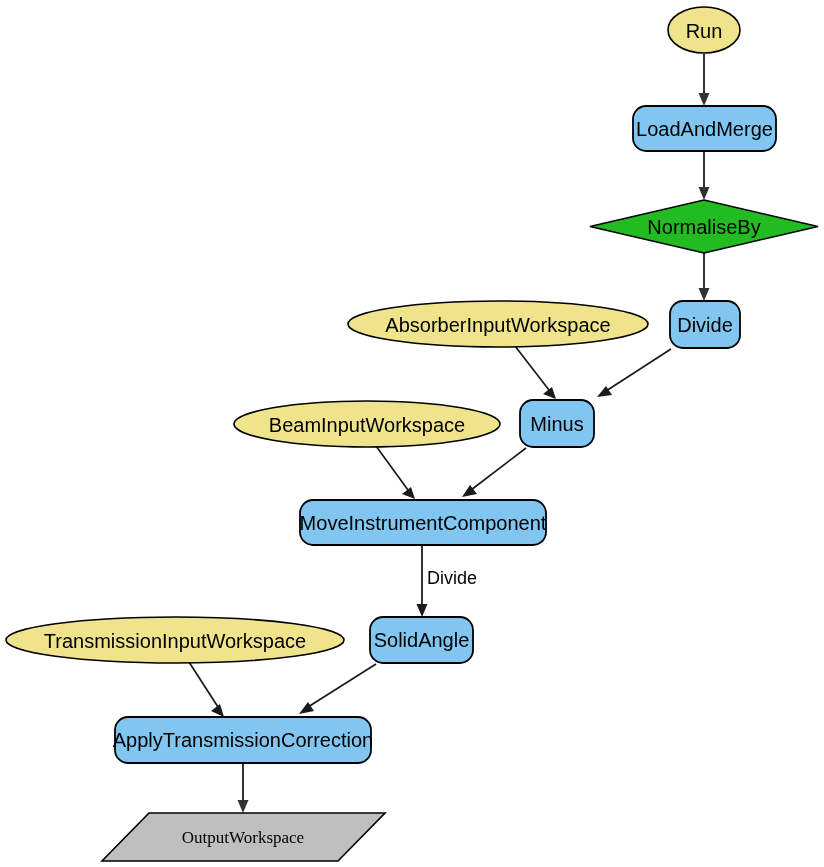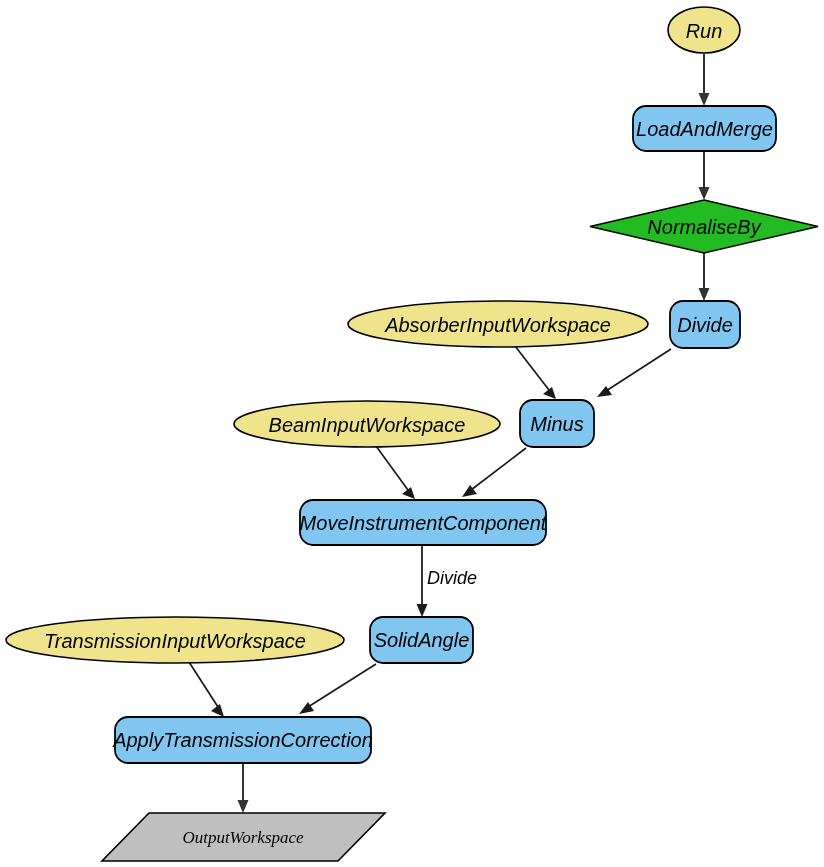--- a/index.html
+++ b/index.html
@@ -11,21 +11,20 @@
     width: 824px;
     height: 867px;
     font-family: "Liberation Sans", sans-serif;
     overflow: hidden;
   }
   #graph-root {
     position: relative;
     width: 824px;
     height: 867px;
     background: #ffffff;
-    font-style: italic;
   }
   svg#flow-svg {
     position: absolute;
     top: 0;
     left: 0;
     width: 824px;
     height: 867px;
     display: block;
   }
   .node-shape {

